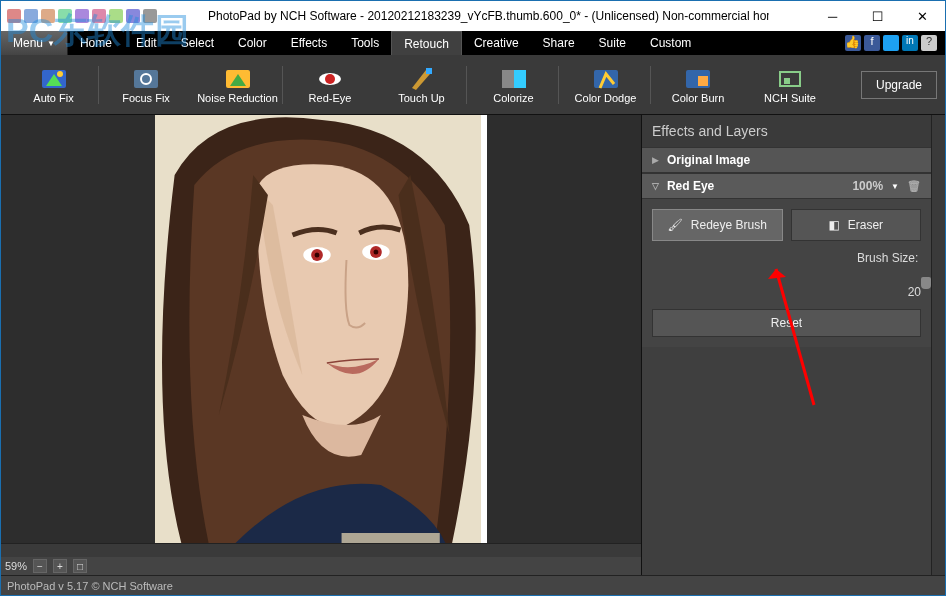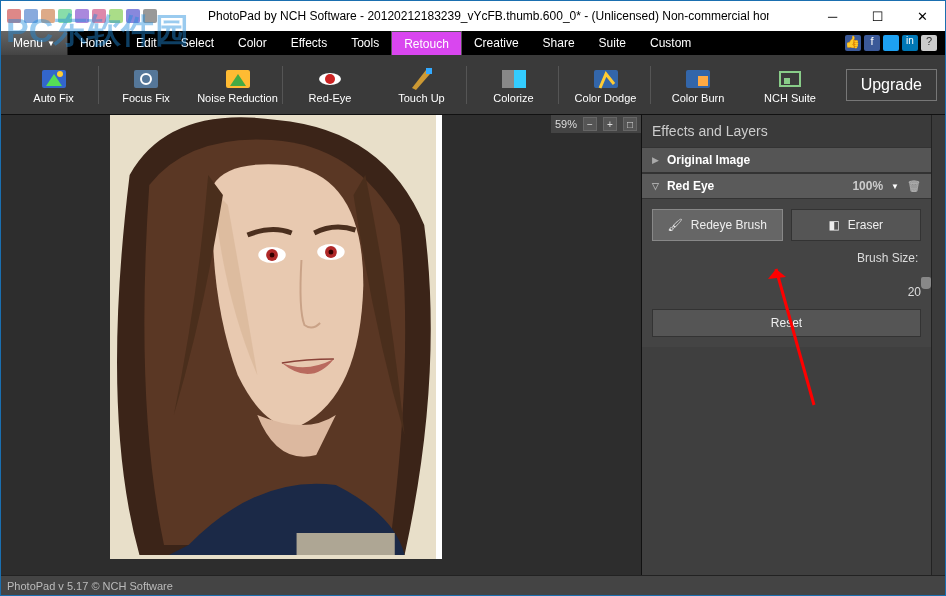--- a/index.html
+++ b/index.html
@@ -11,36 +11,36 @@
   .titlebar .small-icons { display: flex; gap: 3px; padding: 0 6px; }
   .titlebar .small-icons span { width: 14px; height: 14px; display:inline-block; background:#888; border-radius:2px; }
   .titlebar .title-text { flex: 1; padding-left: 4px; white-space: nowrap; overflow: hidden; }
   .winbtns { display: flex; height: 100%; }
   .winbtn { width: 45px; height: 100%; display:flex; align-items:center; justify-content:center; font-size:13px; }
 
   
   .menubar { height: 24px; background: #000; display: flex; align-items: stretch; color: #fff; font-size: 12px; }
   .menu-btn { padding: 0 12px; display:flex; align-items:center; gap:4px; }
   .menu-btn.first { background: linear-gradient(#666,#444); border-right:1px solid #222; }
-  .menu-btn.active { background: #d946ef; border-top:1px solid #555; border-left:1px solid #555; border-right:1px solid #555; }
+  .menu-btn.active { background: #404040; border-top:1px solid #555; border-left:1px solid #555; border-right:1px solid #555; }
   .menubar .spacer { flex:1; }
   .menubar .social { display:flex; gap:3px; padding-right:8px; align-items:center; }
   .menubar .social span { width:16px; height:16px; display:inline-block; border-radius:2px; }
 
   
   .ribbon { height: 60px; background: #3a3a3a; display:flex; align-items:center; padding: 0 8px; gap: 2px; border-bottom:1px solid #111; }
   .tool { width: 90px; display:flex; flex-direction:column; align-items:center; color:#fff; font-size:11px; gap:0; }
   .tool.sep { border-right:1px solid #555; }
   .tool-icon { width:28px; height:26px; display:flex; align-items:center; justify-content:center; }
   .ribbon .flex { flex:1; }
-  .upgrade-btn { border:1px solid #777; color:#fff; font-size:16px; padding:6px 14px; background:#3a3a3a; }
+  .upgrade-btn { border:1px solid #777; color:#fff; font-size:12px; padding:6px 14px; background:#3a3a3a; }
 
   
   .main { flex:1; display:flex; min-height:0; }
-  .canvas-wrap { flex:1; background:#2d2d2d; display:flex; flex-direction:row; position:relative; }
+  .canvas-wrap { flex:1; background:#2d2d2d; display:flex; flex-direction:column; position:relative; }
   .canvas-area { flex:1; display:flex; align-items:flex-start; justify-content:center; padding-top:0; overflow:hidden; background:#2d2d2d; }
   .canvas { width: 332px; height: 444px; background: #eae3d4; margin-top:0; border-right:6px solid #fff; position:relative; overflow:hidden; }
   .canvas svg { width:100%; height:100%; }
   .scroll-h { height:14px; background:#3a3a3a; border-top:1px solid #222; }
   .zoombar { height:18px; background:#444; color:#ddd; font-size:11px; display:flex; align-items:center; gap:6px; padding:0 4px; }
   .zoombar .zbtn { width:14px; height:14px; background:#555; border:1px solid #666; display:flex; align-items:center; justify-content:center; font-size:10px; }
 
   
   .rightpanel { width:290px; background:#3f3f3f; border-left:1px solid #111; display:flex; flex-direction:column; color:#ddd; font-size:12px; }
   .panel-title { height:32px; background:#3a3a3a; display:flex; align-items:center; padding:0 10px; font-size:14px; color:#ccc; }

